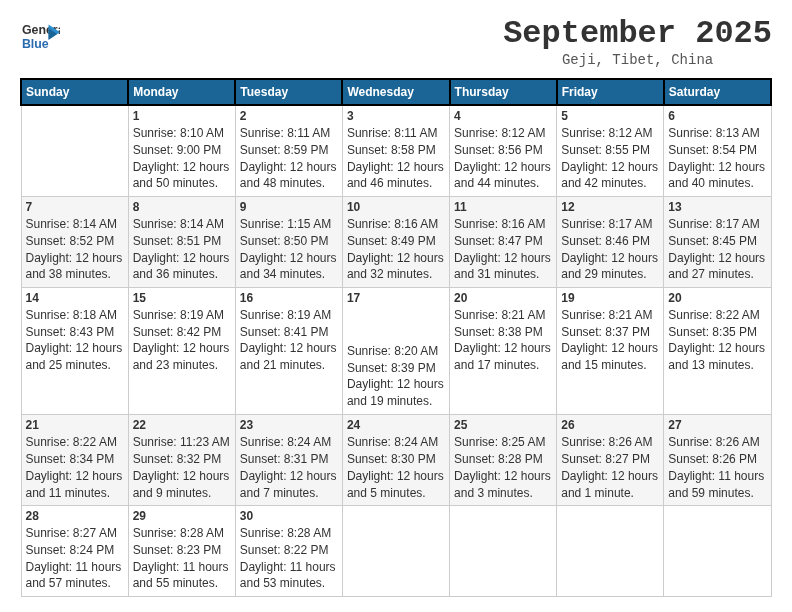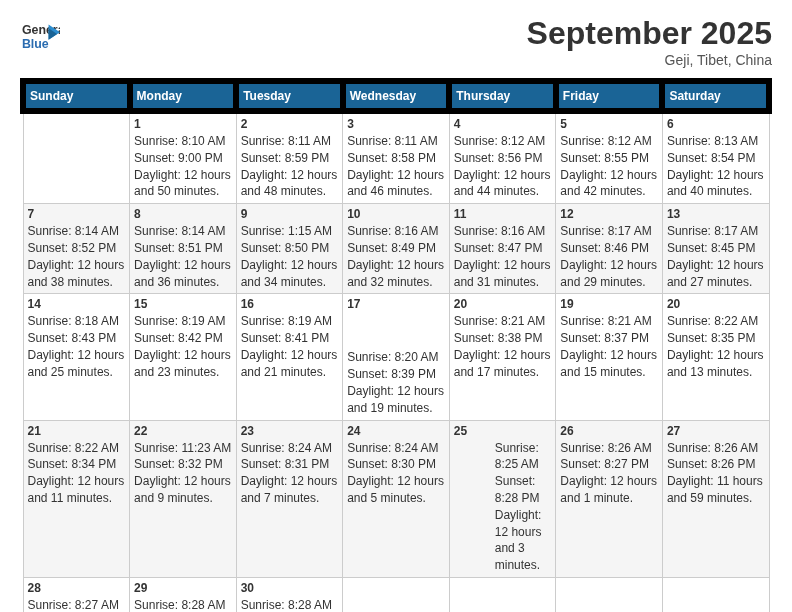--- a/index.html
+++ b/index.html
@@ -30,21 +30,22 @@
       font-weight: bold;
       color: #333;
     }
     .logo-icon {
       width: 40px;
       height: 40px;
       margin-right: 5px;
       position: relative;
     }
     .title-block {
-      text-align: right;
+      text-align: center;
+      font-family: Liberation Mono, monospace;
     }
     .month-title {
       font-size: 32px;
       font-weight: bold;
       color: #333;
     }
     .location {
       font-size: 14px;
       color: #555;
     }
@@ -58,21 +59,21 @@
       width: 100%;
       border-collapse: collapse;
       table-layout: fixed;
     }
     thead th {
       background-color: #1a6496;
       color: white;
       padding: 5px 4px;
       font-size: 12px;
       text-align: left;
-      border: 6px solid #000000;
+      border: 2px solid #000000;
     }
     tbody td {
       vertical-align: top;
       border: 1px solid #ccc;
       padding: 3px 4px;
       font-size: 9.5px;
       color: #333;
       height: 90px;
     }
     .day-num {
@@ -299,21 +300,21 @@
           </td>
           <td>
             <span class="day-num">24</span>
             <div class="cell-info" style="white-space: pre-line;">Sunrise: 8:24 AM
 Sunset: 8:30 PM
 Daylight: 12 hours
 and 5 minutes.</div>
           </td>
           <td>
             <span class="day-num">25</span>
-            <div class="cell-info" style="white-space: pre-line; margin-left: 41px;">Sunrise: 8:25 AM
+            <div class="cell-info" style="white-space: pre-line;">Sunrise: 8:25 AM
 Sunset: 8:28 PM
 Daylight: 12 hours
 and 3 minutes.</div>
           </td>
           <td>
             <span class="day-num">26</span>
             <div class="cell-info" style="white-space: pre-line;">Sunrise: 8:26 AM
 Sunset: 8:27 PM
 Daylight: 12 hours
 and 1 minute.</div>

